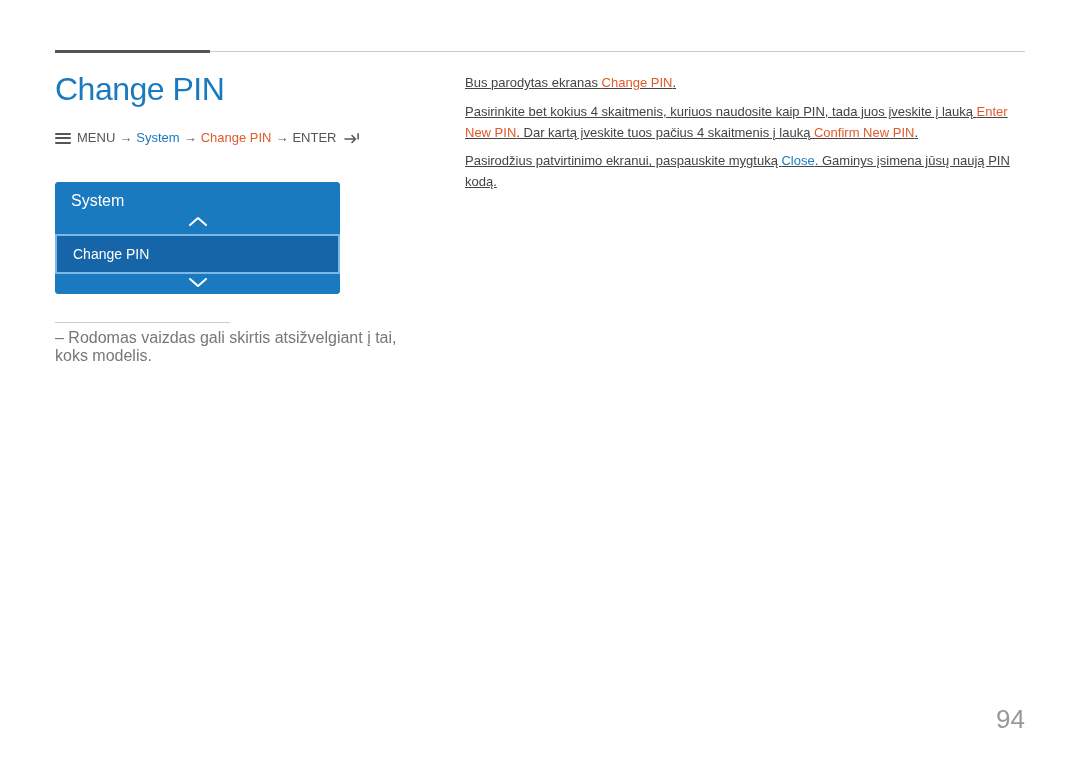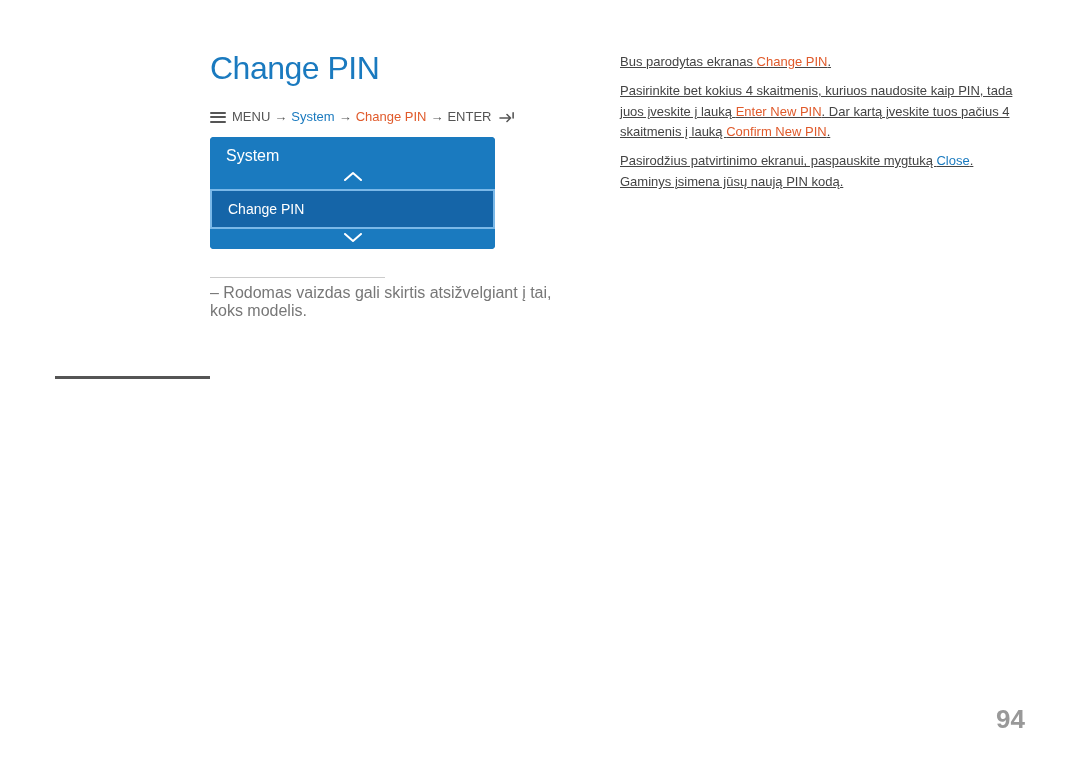--- a/index.html
+++ b/index.html
@@ -10,21 +10,21 @@
       width: 1080px;
       height: 763px;
       overflow: hidden;
       position: relative;
       color: #333;
     }
 
     .page-container {
       padding: 50px 55px 40px 55px;
       display: flex;
-      flex-direction: row;
+      flex-direction: column;
       height: 100%;
     }
 
     
     .top-rules {
       display: flex;
       align-items: center;
       margin-bottom: 18px;
       gap: 0;
     }
@@ -60,21 +60,21 @@
       font-size: 32px;
       font-weight: 300;
       color: #1a7abf;
       margin-bottom: 22px;
       letter-spacing: -0.5px;
     }
 
     .breadcrumb {
       font-size: 13px;
       color: #555;
-      margin-bottom: 12px;
+      margin-bottom: 36px;
       display: flex;
       align-items: center;
       gap: 4px;
     }
 
     .breadcrumb-separator {
       color: #555;
     }
 
     .breadcrumb-link {
@@ -208,21 +208,21 @@
       margin-top: 20px;
     }
 
     
     .page-number {
       position: absolute;
       bottom: 28px;
       right: 55px;
       font-size: 26px;
       color: #999;
-      font-weight: 700;
+      font-weight: 400;
     }
   </style>
 </head>
 <body>
 
 <div class="page-container">
 
   <div class="top-rules">
     <div class="top-rule-dark"></div>
     <div class="top-rule-light"></div>

